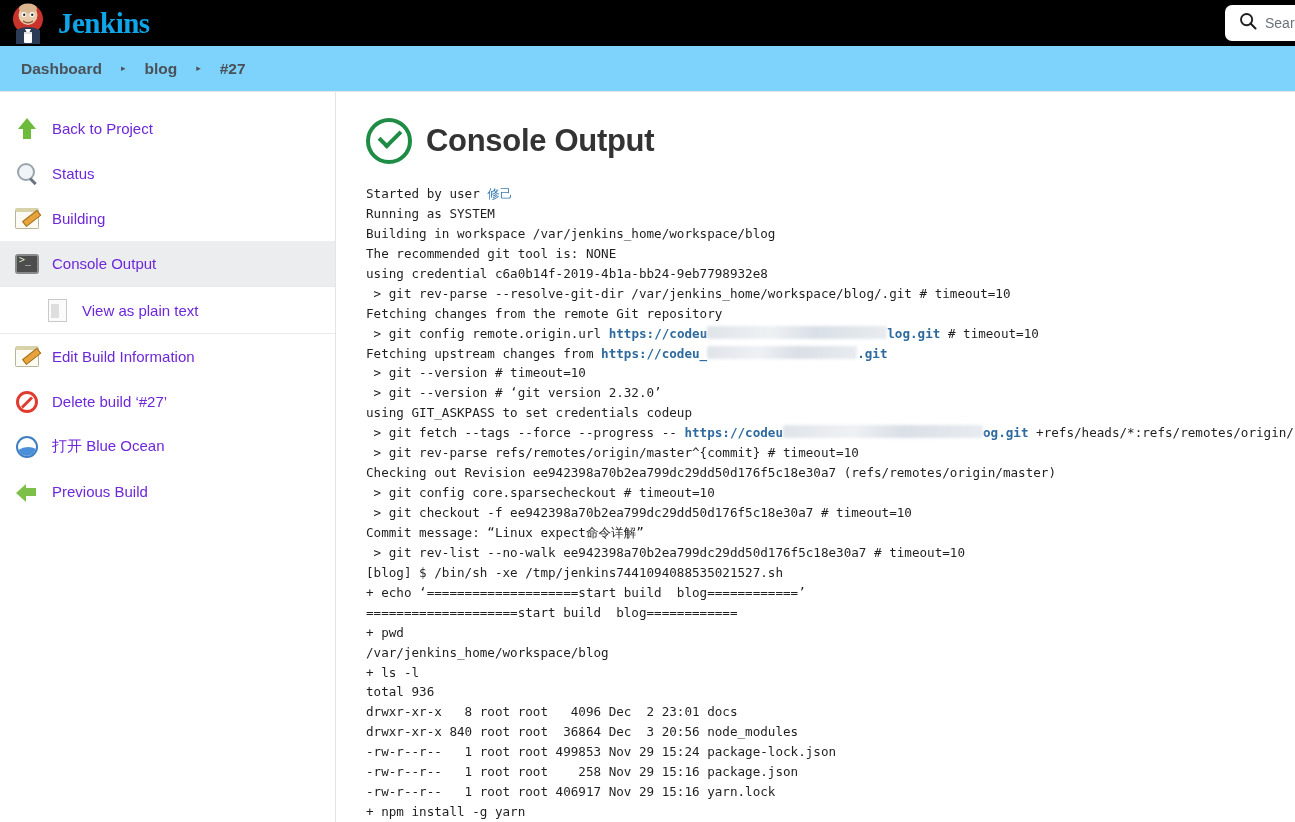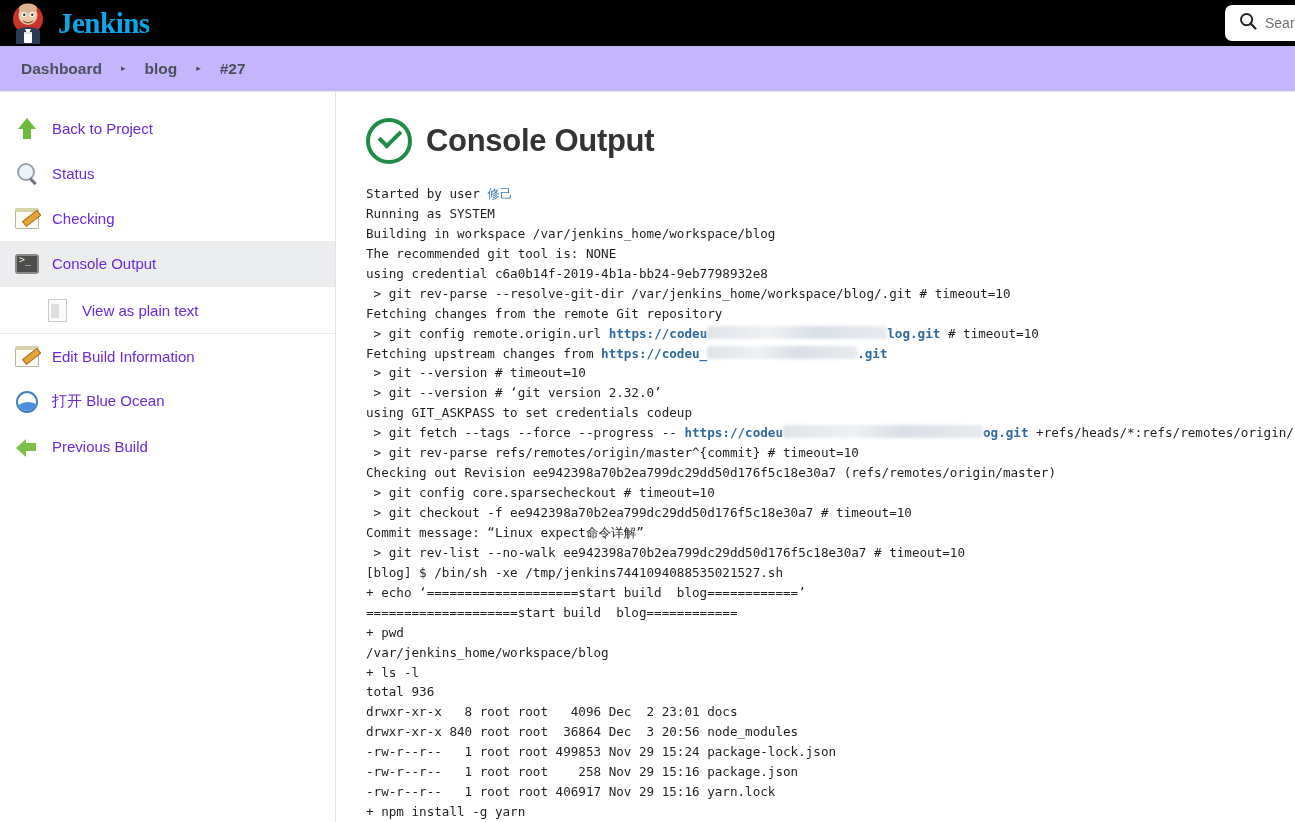--- a/index.html
+++ b/index.html
@@ -45,21 +45,21 @@
   }
   #search-box .si { flex: 0 0 auto; }
   #search-ph {
     font-size: 14px; color: #6b7277;
     white-space: nowrap; overflow: hidden;
   }
 
   
   #crumbbar {
     height: 46px;
-    background: #c4b5fd;
+    background: #7dd3fc;
     border-bottom: 1px solid #e6e6e6;
     display: flex;
     align-items: center;
     padding-left: 15px;
     gap: 2px;
   }
   .crumb {
     font-size: 15.5px;
     font-weight: bold;
     color: #4b5159;
@@ -296,21 +296,21 @@
       <div class="nav-item">
         <span class="nav-ico">
           <span class="mag"></span>
         </span>
         <span class="nav-label">Status</span>
       </div>
       <div class="nav-item">
         <span class="nav-ico">
           <span class="pencilpad"></span>
         </span>
-        <span class="nav-label">Checking</span>
+        <span class="nav-label">Building</span>
       </div>
       <div class="nav-item active">
         <span class="nav-ico">
           <span class="term"></span>
         </span>
         <span class="nav-label">Console Output</span>
       </div>
       <div class="subgroup" id="subgroup-holder">
         <div class="nav-item sub">
           <span class="nav-ico">
@@ -320,20 +320,26 @@
         </div>
       </div>
       <div class="nav-item">
         <span class="nav-ico">
           <span class="pencilpad"></span>
         </span>
         <span class="nav-label">Edit Build Information</span>
       </div>
       <div class="nav-item">
         <span class="nav-ico">
+          <span class="no-entry"></span>
+        </span>
+        <span class="nav-label">Delete build ‘#27’</span>
+      </div>
+      <div class="nav-item">
+        <span class="nav-ico">
           <span class="blue-ocean"></span>
         </span>
         <span class="nav-label">打开 Blue Ocean</span>
       </div>
       <div class="nav-item">
         <span class="nav-ico">
           <span class="arrow-left"></span>
         </span>
         <span class="nav-label">Previous Build</span>
       </div>

